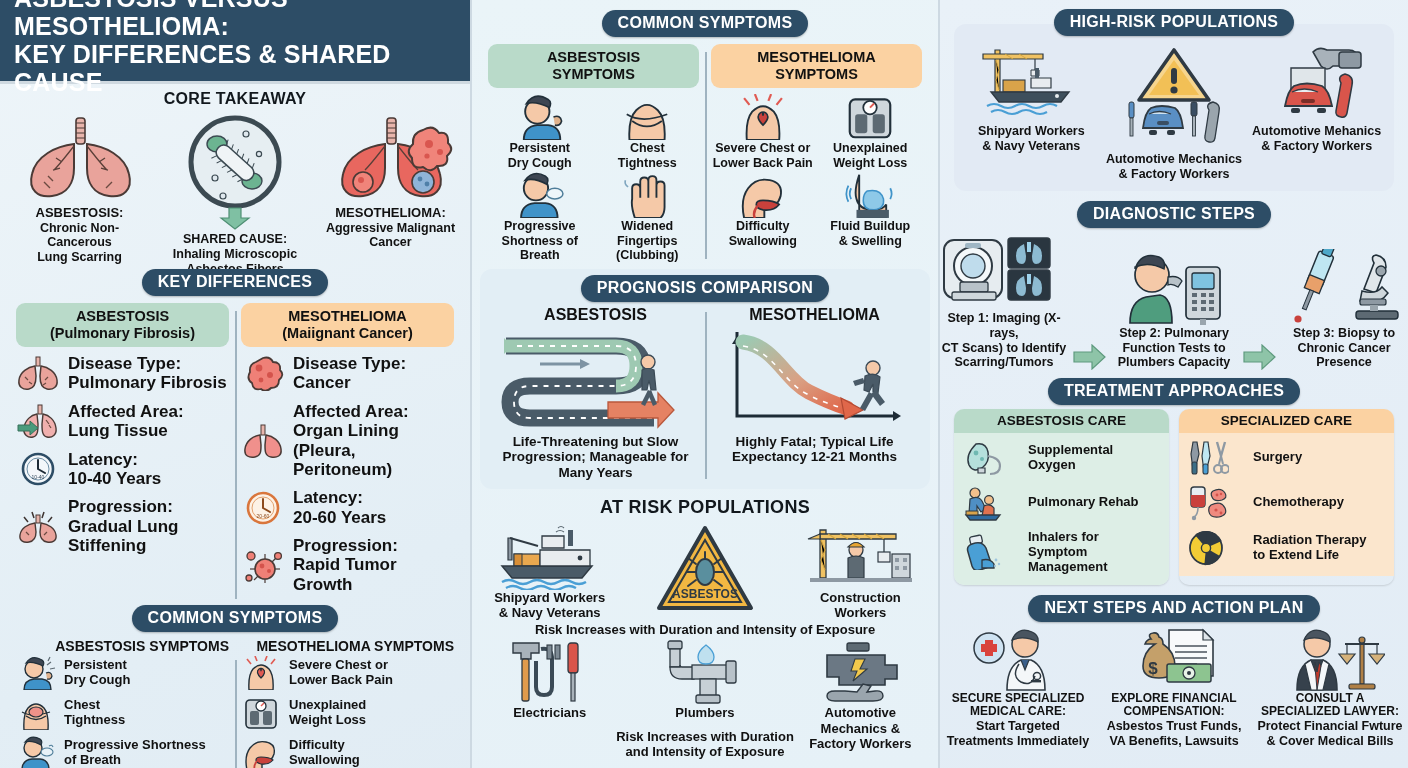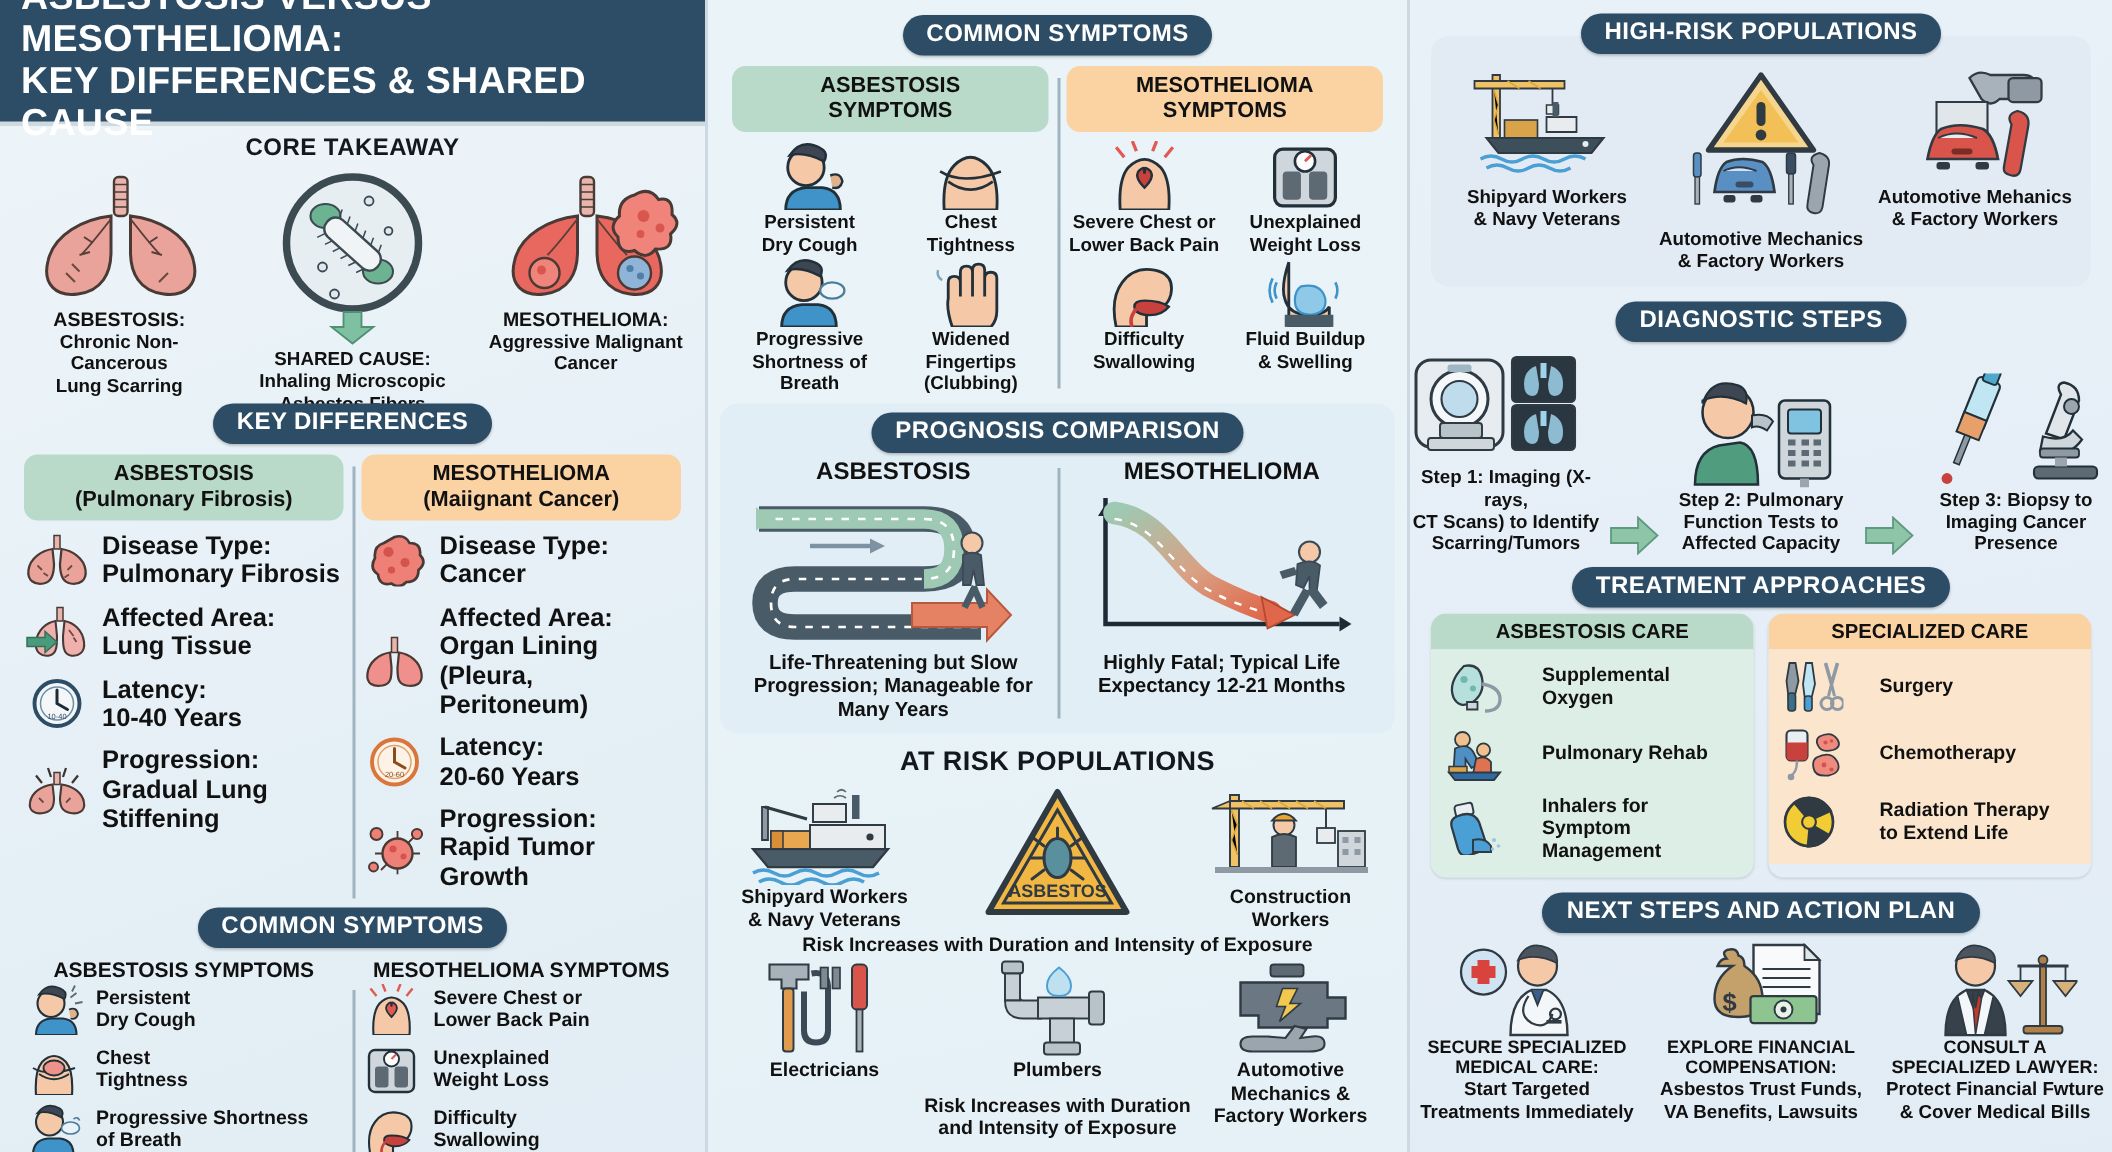--- a/index.html
+++ b/index.html
@@ -63,21 +63,21 @@
     font-size: 14.5px; line-height: 1.14; padding: 5px 4px 6px 4px; color:#111;
   }
   .chip.green { background: #b9dac9; }
   .chip.orange { background: #fbd2a2; }
   .rows { margin-top: 7px; }
   .row { display: flex; align-items: center; gap: 8px; margin-bottom: 9px; }
   .row .txt { font-size: 17px; font-weight: bold; line-height: 1.14; color:#111; }
   .ico { flex: 0 0 auto; }
 
   
-  .sym-head { text-align: center; font-weight: bold; font-size: 14px; color:#111; margin-bottom: 2px; }
+  .sym-head { text-align: right; font-weight: bold; font-size: 14px; color:#111; margin-bottom: 2px; }
   .sym-row { display: flex; align-items: center; gap: 8px; margin-bottom: 6px; }
   .sym-row .txt { font-size: 13px; font-weight: bold; line-height: 1.15; color:#111; }
   .sym-grid { display: grid; grid-template-columns: 1fr 1fr; gap: 2px 4px; margin-top: 6px; }
   .sym-cell { text-align: center; }
   .sym-cell .cap { font-size: 12.5px; font-weight: bold; line-height: 1.16; color:#111; margin-top: 1px; }
 
   
   .prog-panel { margin: 6px 8px 0 8px; background: #e2eef5; border-radius: 12px; padding: 6px 6px 8px 6px; position: relative; }
   .prog-cols { display: flex; position: relative; margin-top: 4px; }
   .prog-half { width: 50%; text-align: center; padding: 0 6px; }
@@ -992,21 +992,21 @@
               <rect x="101" y="51" width="5" height="4"></rect>
           <rect x="84" y="58" width="5" height="4"></rect>
               <rect x="93" y="58" width="5" height="4"></rect>
               <rect x="101" y="58" width="5" height="4"></rect>
             </g>
           <rect x="92" y="70" width="6" height="6" fill="#9aa5ad"></rect>
         </svg>
         <div class="cap">
           <span>Step 2: Pulmonary</span><br>
           <span>Function Tests to</span><br>
-          <span>Affected Capacity</span>
+          <span>Plumbers Capacity</span>
         </div>
       </div>
 
       <div class="diag-arrow">
         <svg width="34" height="26" viewBox="0 0 34 26">
           <path d="M2 8 l18 0 l0 -7 l13 12 l-13 12 l0 -7 l-18 0 Z" fill="#8ec4a8" stroke="#5e9a7e" stroke-width="1.2"></path>
         </svg>
       </div>
 
       <div class="diag-cell">
@@ -1020,21 +1020,21 @@
           <circle cx="20" cy="70" r="3.6" fill="#c9413c"></circle>
           <path d="M98 6 q10 2 10 12 l-10 26 l-12 -4 l10 -26 q-4 -7 2 -8 Z" fill="#e0e6ea" stroke="#22303a" stroke-width="1.6"></path>
           <circle cx="103" cy="22" r="5" fill="#9aa5ad" stroke="#22303a" stroke-width="1.3"></circle>
           <path d="M84 42 q14 4 20 -4 l6 6 q-10 14 -28 8 Z" fill="#cfd7dc" stroke="#22303a" stroke-width="1.5"></path>
           <rect x="82" y="50" width="26" height="6" rx="2" fill="#8e99a3" stroke="#22303a" stroke-width="1.2"></rect>
           <rect x="78" y="62" width="42" height="8" rx="3" fill="#5d6a73" stroke="#22303a" stroke-width="1.4"></rect>
           <rect x="92" y="56" width="8" height="6" fill="#9aa5ad"></rect>
         </svg>
         <div class="cap">
           <span>Step 3: Biopsy to</span><br>
-          <span>Imaging Cancer</span><br>
+          <span>Chronic Cancer</span><br>
           <span>Presence</span>
         </div>
       </div>
     </div>
 
     <div class="pill-wrap" style="margin-top:8px">
       <span class="pill">TREATMENT APPROACHES</span>
     </div>
 
     <div class="treat">

